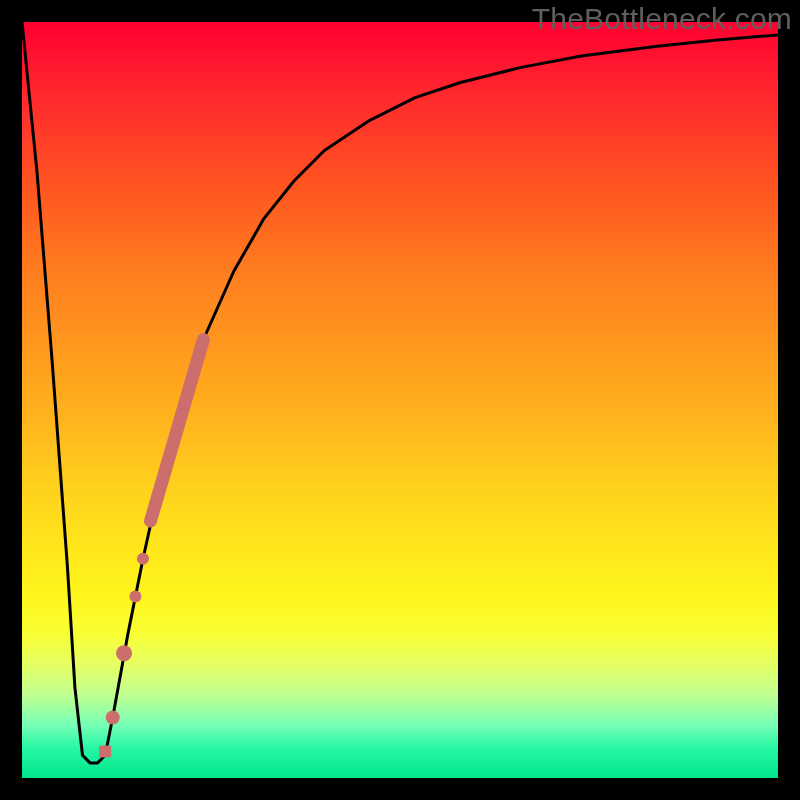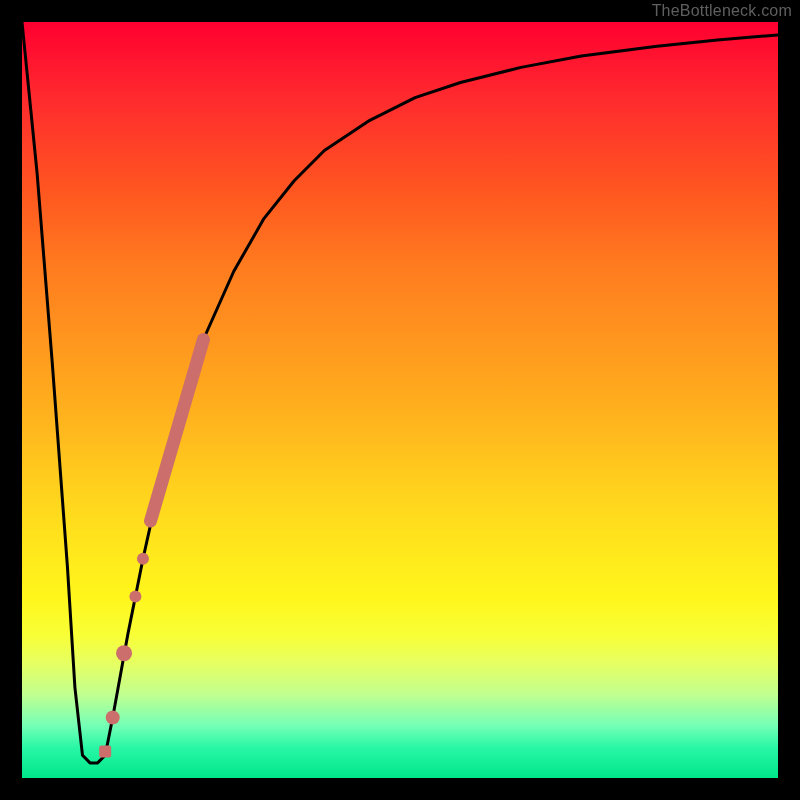--- a/index.html
+++ b/index.html
@@ -38,21 +38,21 @@
       #76ffb6 93%,
       #28f7a5 96%,
       #00e68a 100%
     );
   }
   .watermark {
     position: absolute;
     top: 2px;
     right: 8px;
     font-family: Arial, Helvetica, sans-serif;
-    font-size: 16px;
+    font-size: 30px;
     font-weight: 500;
     color: #5f5f5f;
     letter-spacing: 0.2px;
   }
   svg.curve {
     position: absolute;
     left: 0;
     top: 0;
     width: 756px;
     height: 756px;

